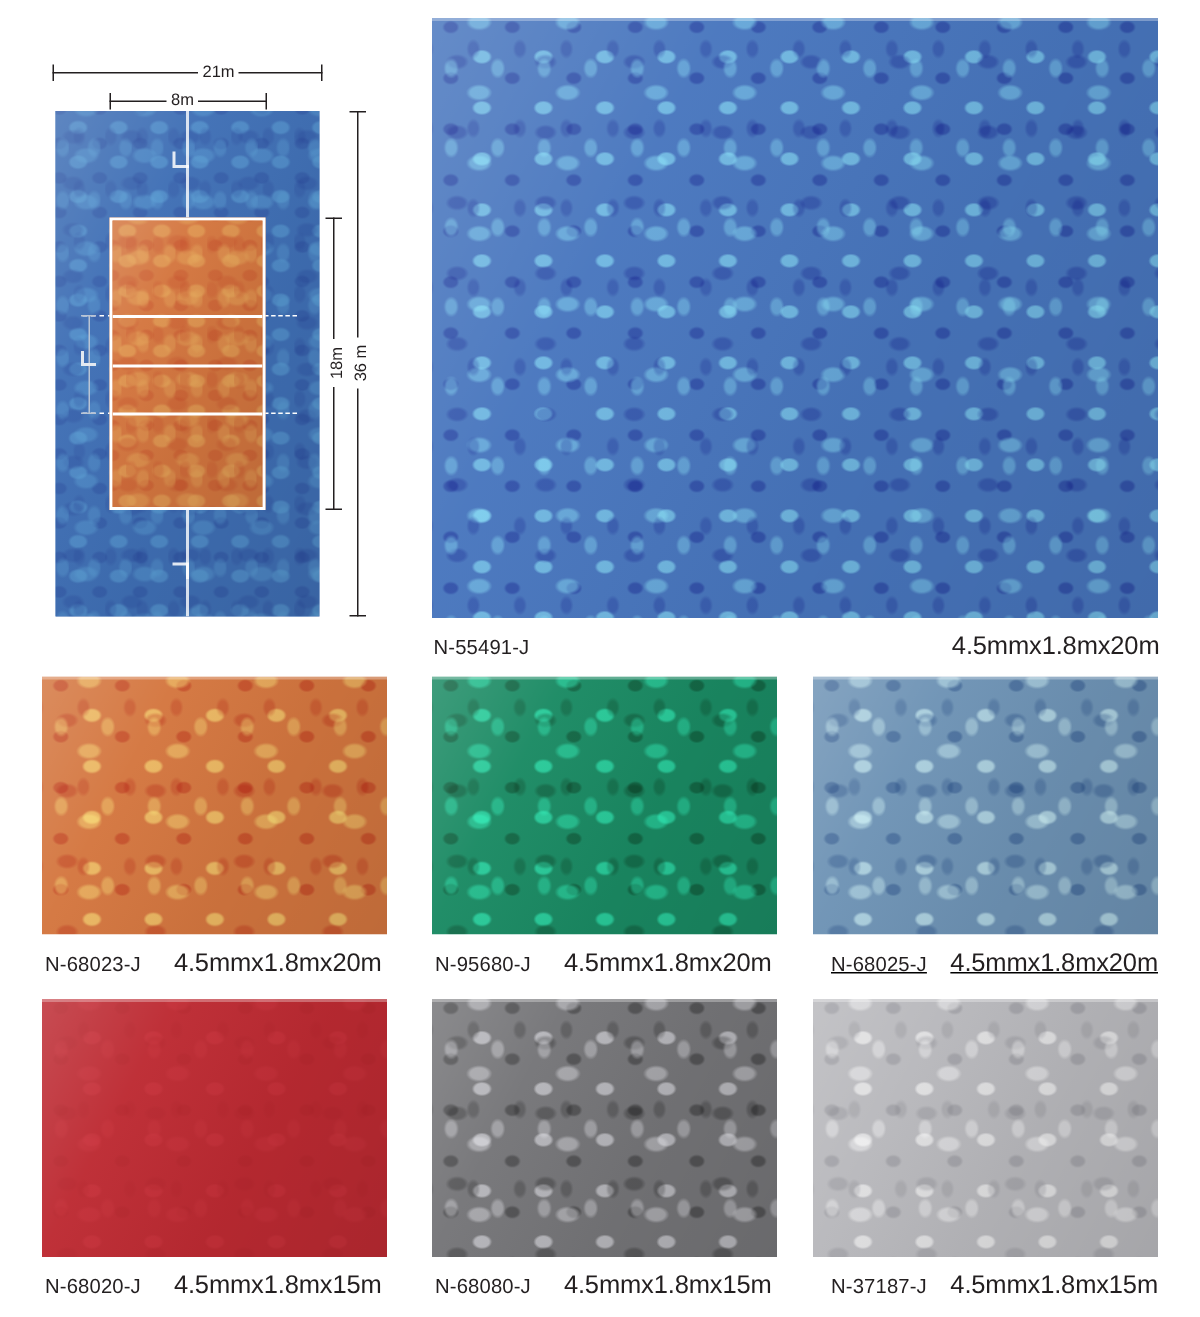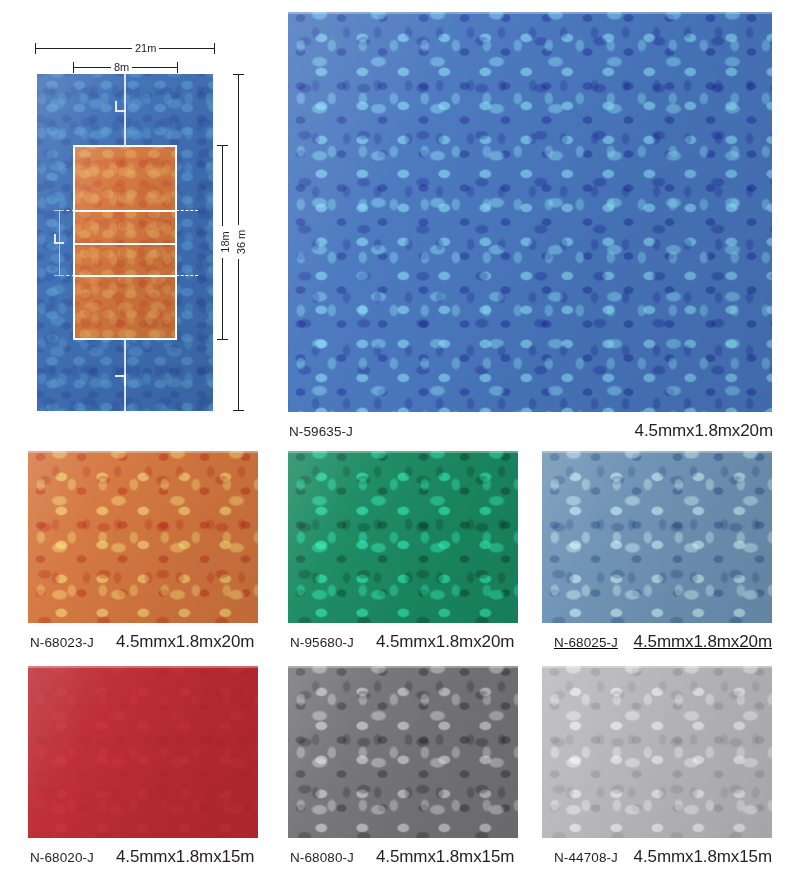--- a/index.html
+++ b/index.html
@@ -303,21 +303,21 @@
     <div class="tex t-strong">
       <div class="lay1"></div>
         <div class="lay2"></div>
         <div class="lay3"></div>
     </div>
     <div class="sheen"></div>
     <div class="topedge"></div>
   </div>
 </div>
 <div class="caption" style="left:289px; top:421px; width:484px;">
-  <span class="code">N-59635-J</span>
+  <span class="code">N-55491-J</span>
   <span style="flex:1"></span>
   <span class="spec">4.5mmx1.8mx20m</span>
 </div>
 
 <div class="tile" style="left:28px; top:451px; width:230px; height:172px;">
   <div class="swatch">
     <div class="base" style="background:#d4763f"></div>
     <div class="tex t-strong">
       <div class="lay1"></div>
         <div class="lay2"></div>
@@ -411,16 +411,16 @@
     <div class="tex t-strong">
       <div class="lay1"></div>
         <div class="lay2"></div>
         <div class="lay3"></div>
     </div>
     <div class="sheen"></div>
     <div class="topedge"></div>
   </div>
 </div>
 <div class="caption" style="left:554px; top:847px; width:218px;">
-  <span class="code">N-44708-J</span>
+  <span class="code">N-37187-J</span>
   <span style="width:22px"></span>
   <span class="spec">4.5mmx1.8mx15m</span>
 </div>
 
 </body></html>

